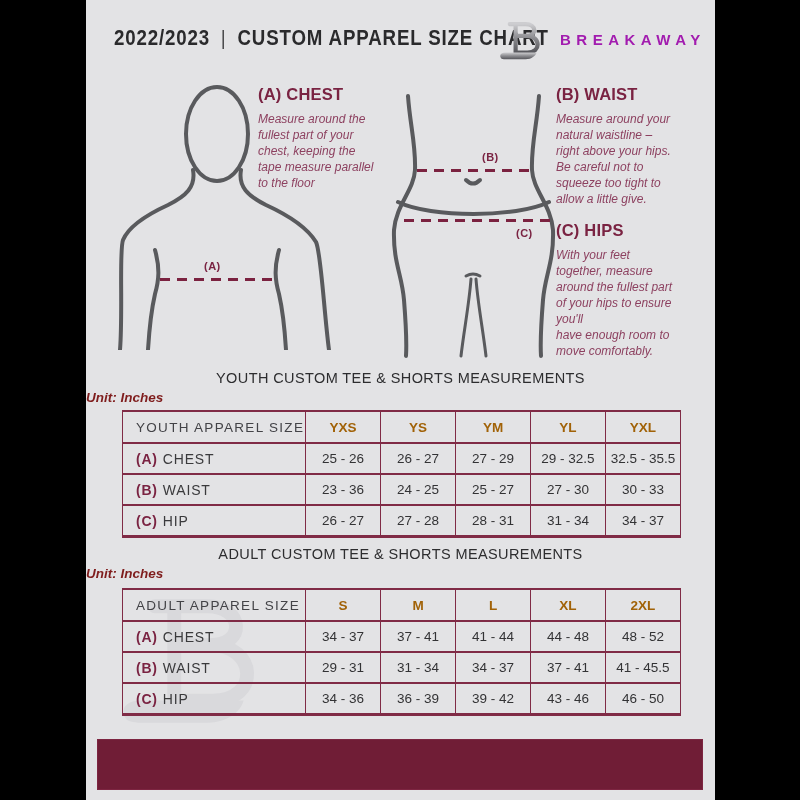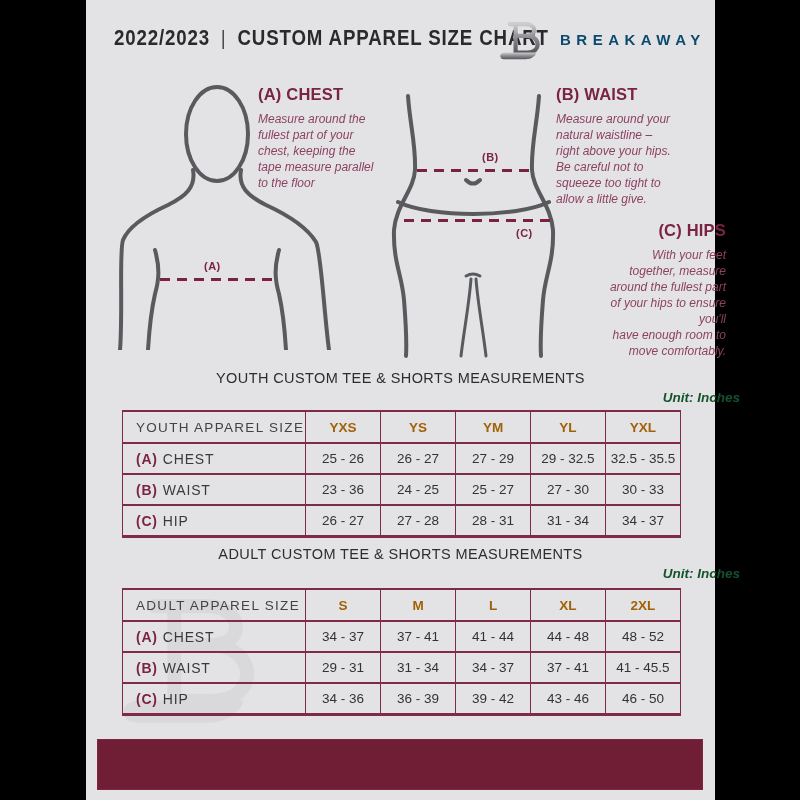--- a/index.html
+++ b/index.html
@@ -7,44 +7,44 @@
        font-family:"Liberation Sans", sans-serif;}
   .page{position:absolute;left:86px;top:0;width:629px;height:800px;background:#e3e3e5;}
 
   
   .hdr{position:absolute;left:28px;top:25px;display:flex;align-items:center;gap:13px;
        transform:scaleX(.85);transform-origin:left center;color:#2a2a2c;
        font-weight:700;font-size:22px;letter-spacing:1px;white-space:nowrap;}
   .hdr .sep{font-weight:400;color:#3a3a3c;font-size:20px;}
   .logo{position:absolute;left:412px;top:16px;width:52px;height:48px;}
   .brand{position:absolute;left:474px;top:31px;font-weight:700;font-size:15px;
-         letter-spacing:5.5px;color:#0c4a6e;white-space:nowrap;}
+         letter-spacing:5.5px;color:#a21caf;white-space:nowrap;}
 
   
   svg.fig{position:absolute;fill:none;stroke:#595a5d;stroke-width:4;
           stroke-linecap:round;stroke-linejoin:round;}
   .fig-left{left:32px;top:82px;width:218px;height:268px;}
   .fig-right{left:300px;top:90px;width:175px;height:270px;}
   .dash{position:absolute;height:3px;
         background:repeating-linear-gradient(90deg,#7b2240 0 10px,transparent 10px 17px);}
   .marker{position:absolute;font-size:11px;font-weight:700;color:#7a2342;letter-spacing:.5px;}
 
   .guide-block{position:absolute;}
   .guide-block h3{margin:0 0 8px 0;font-size:16.5px;font-weight:700;color:#7a2342;letter-spacing:.2px;}
   .guide-block p{margin:0;font-size:12px;line-height:1.33;color:#8d4160;
                  font-style:italic;white-space:pre-line;}
   .gb-chest{left:172px;top:85px;width:160px;}
   .gb-waist{left:470px;top:85px;width:150px;}
-  .gb-hips{left:485px;top:221px;width:155px;text-align:right;}
+  .gb-hips{left:470px;top:221px;width:155px;}
 
   
   .sec-title{position:absolute;left:0;width:629px;text-align:center;font-weight:400;
              font-size:14.5px;letter-spacing:.4px;color:#2d2d2f;}
-  .sec-unit{position:absolute;left:0;width:654px;text-align:right;font-weight:700;
-            font-style:italic;font-size:13.5px;color:#14532d;}
+  .sec-unit{position:absolute;left:0;width:654px;text-align:left;font-weight:700;
+            font-style:italic;font-size:13.5px;color:#7f1d1d;}
 
   
   table.tbl{position:absolute;left:36px;width:558px;border-collapse:collapse;
             table-layout:fixed;z-index:2;}
   .tbl th,.tbl td{border:1px solid #802b46;border-top:2px solid #802b46;
                   border-bottom:2px solid #802b46;padding:0;background:transparent;}
   .tbl tr:last-child td{border-bottom:3px solid #802b46;margin-left:44px;}
   .lbl-h{text-align:left;padding-left:13px !important;font-weight:400;
          letter-spacing:1.3px;font-size:13.5px;color:#434347;height:30px;}
   .size-h{font-weight:700;font-size:13.5px;color:#a16207;text-align:center;height:30px;}

